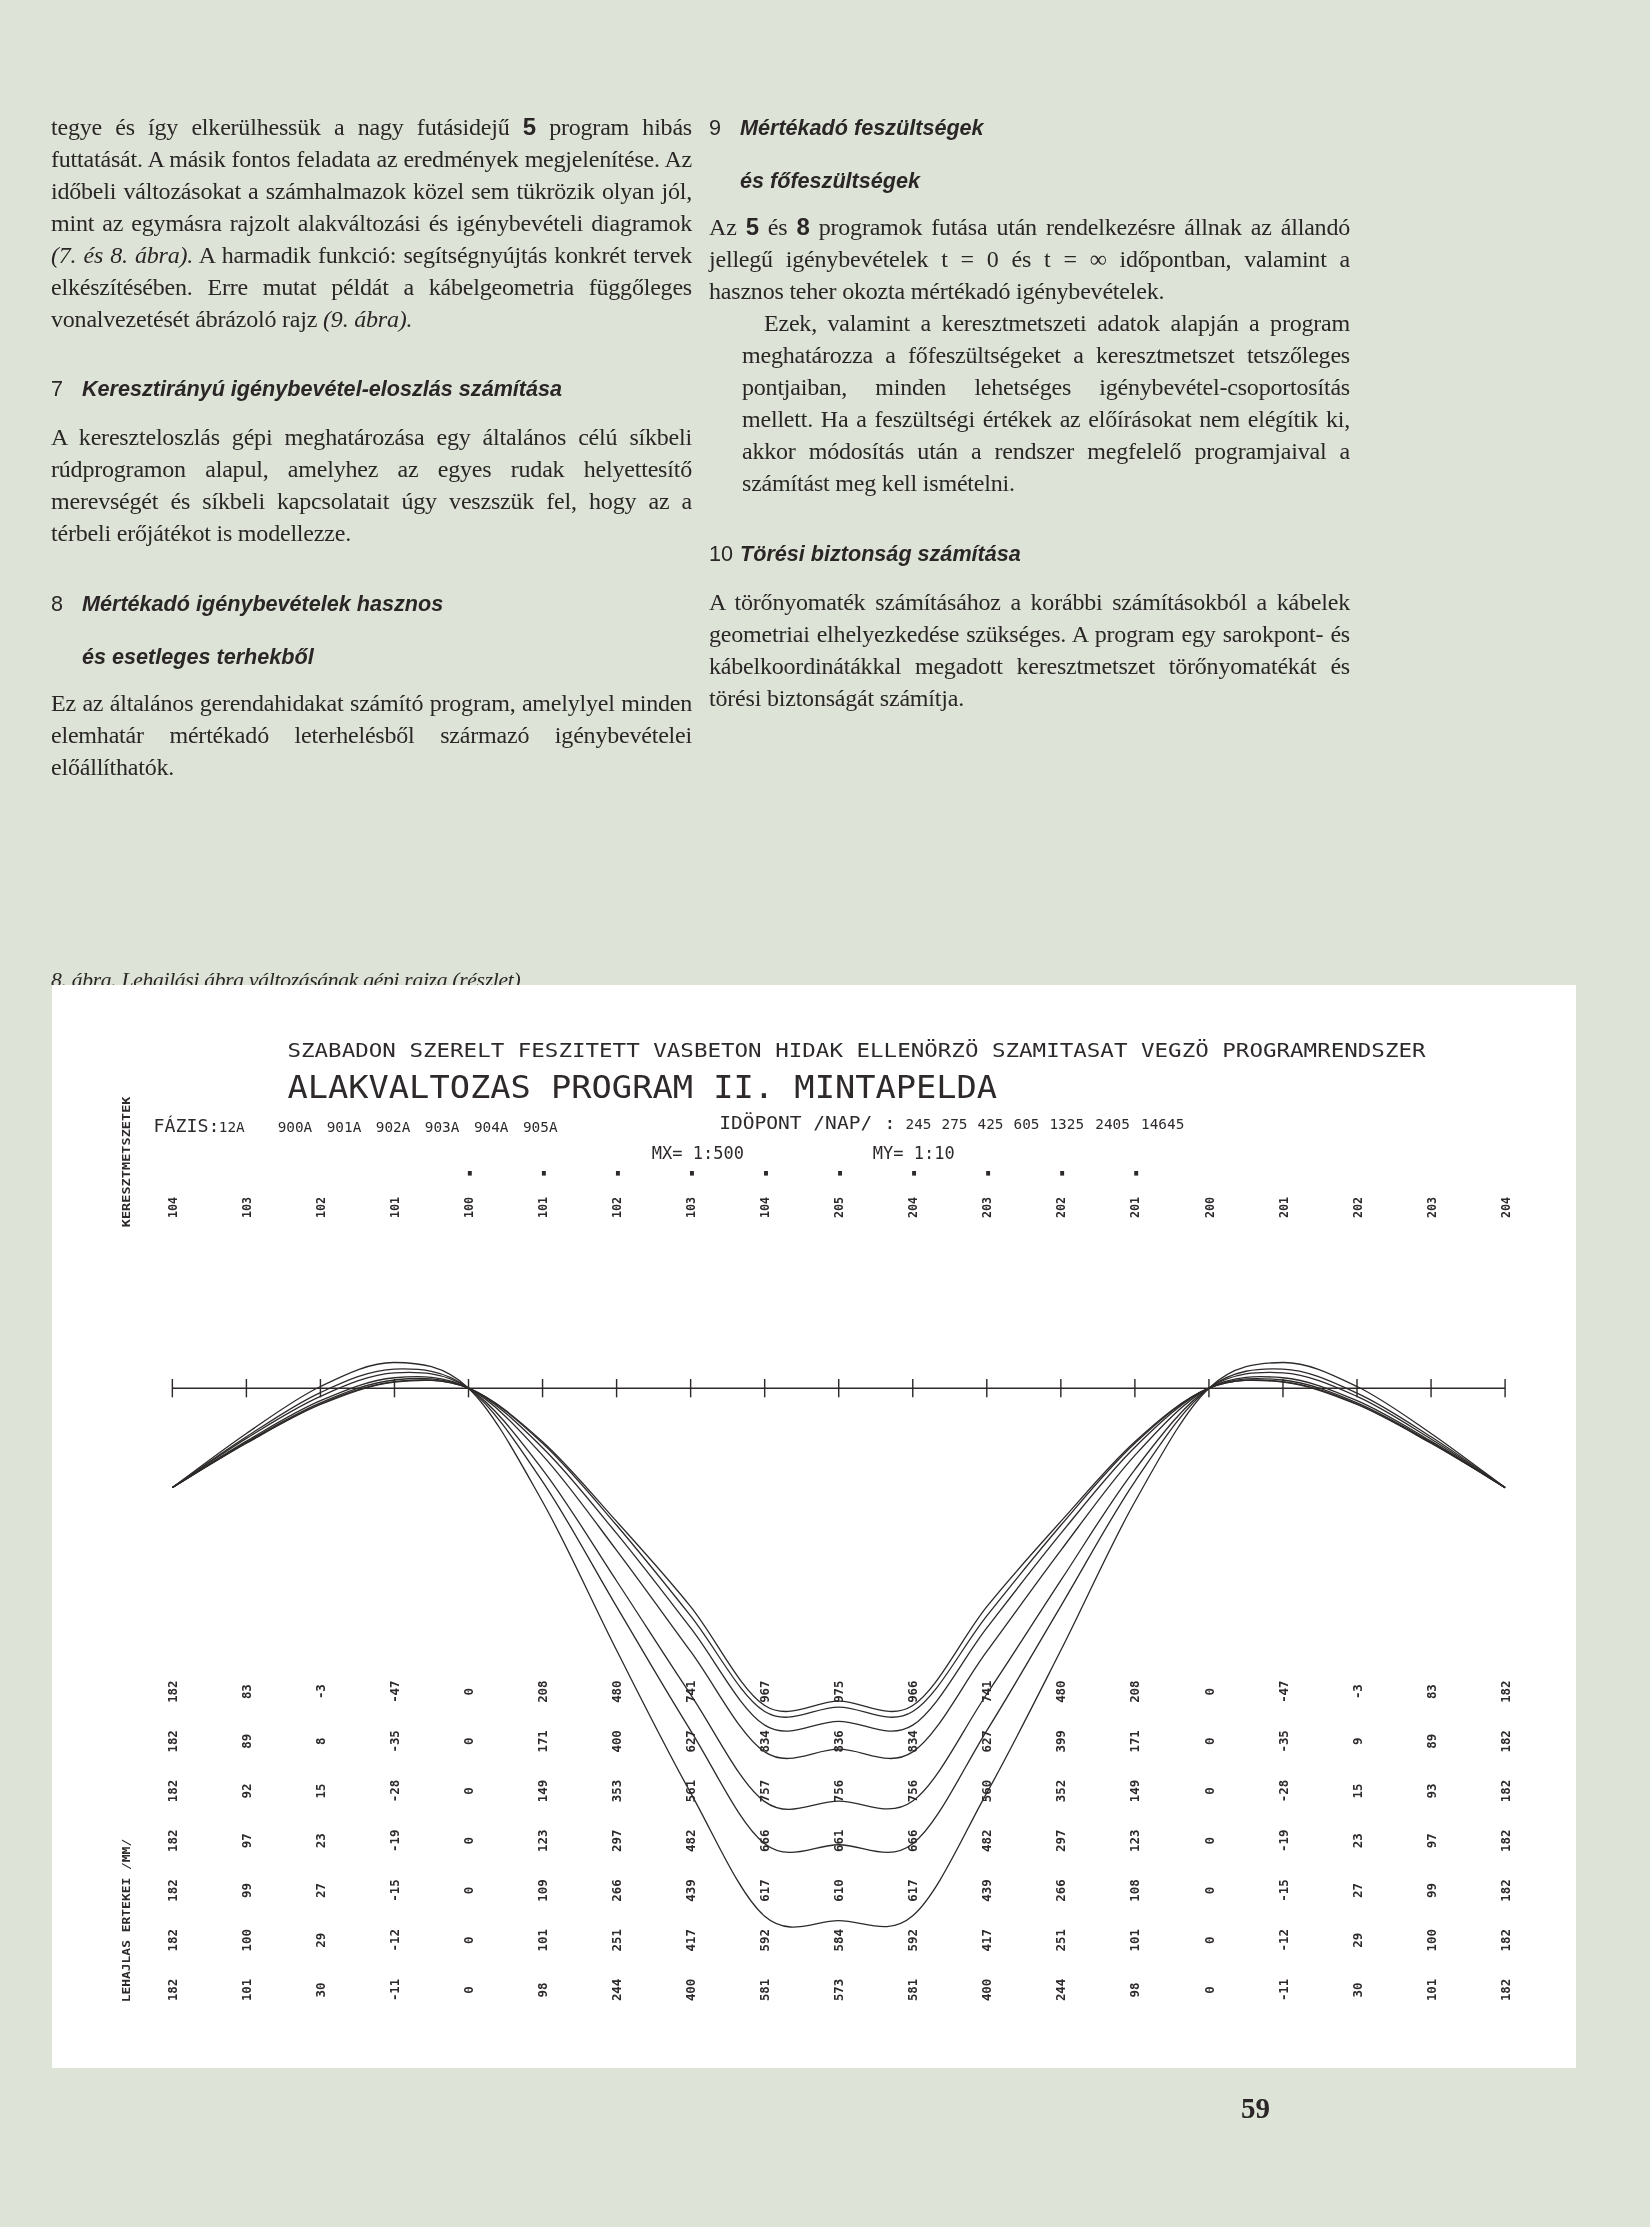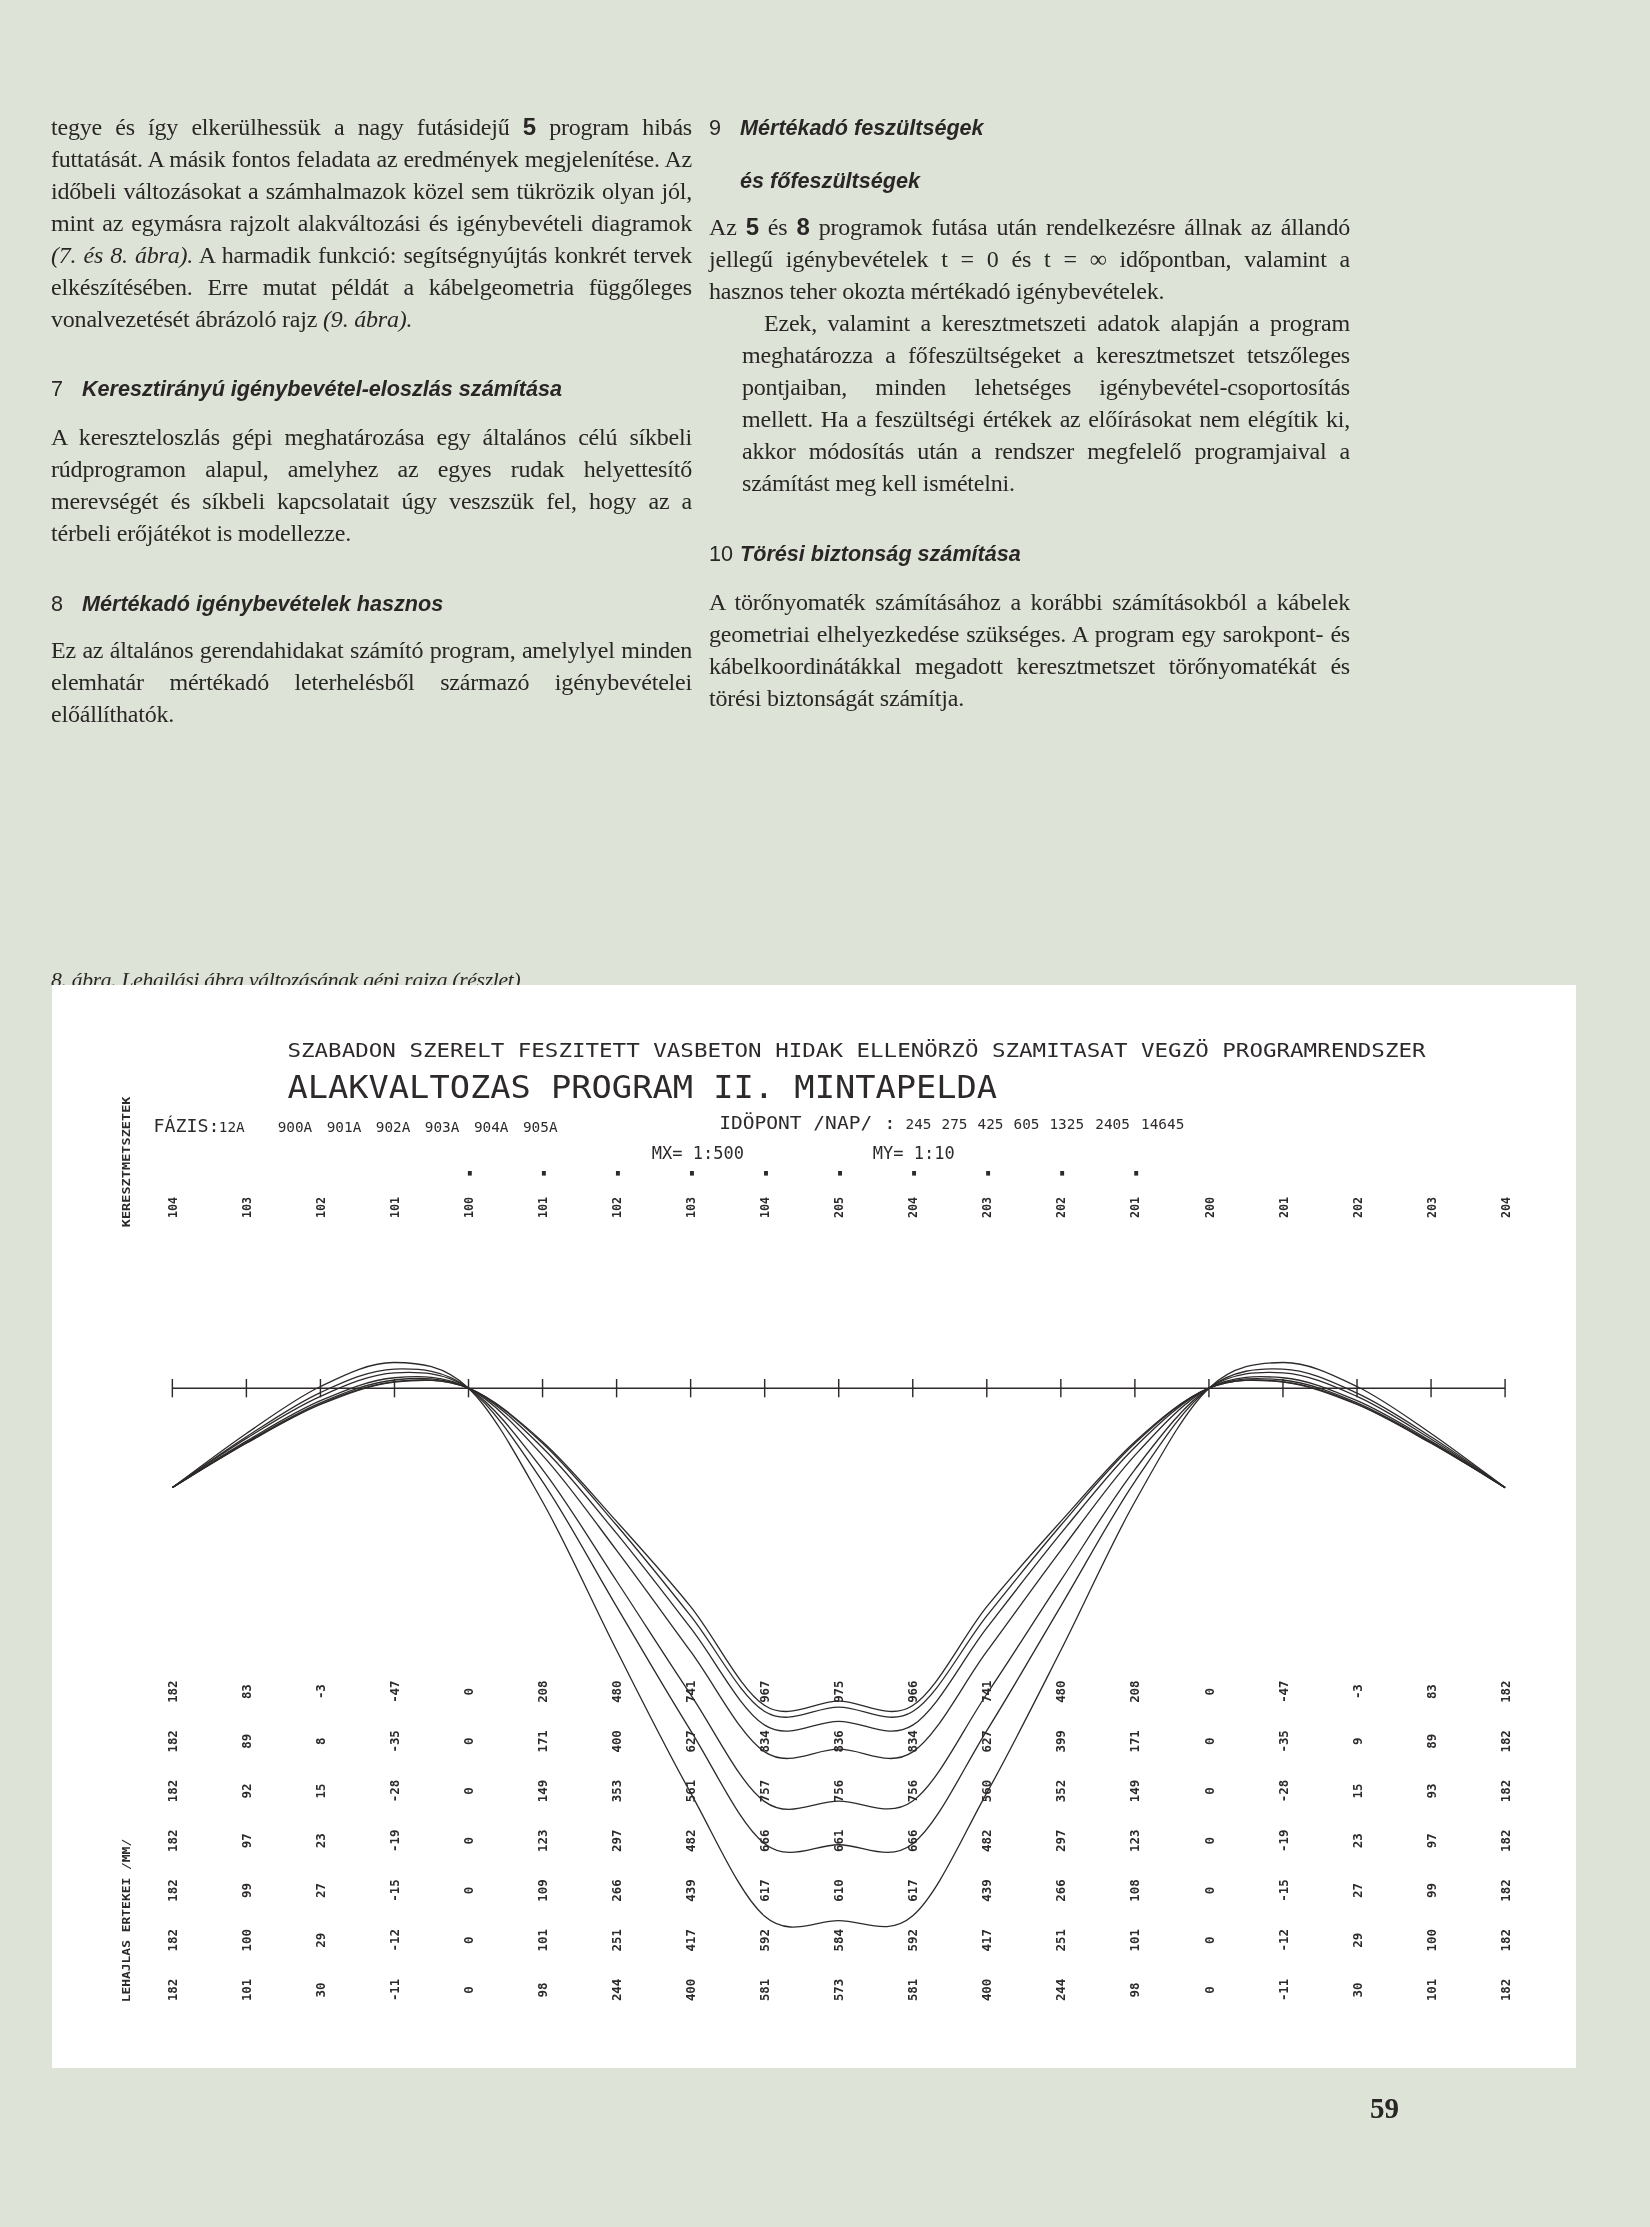--- a/index.html
+++ b/index.html
@@ -30,35 +30,35 @@
   .caption {
     position: absolute; left: 51px; top: 968px;
     font-family: "Liberation Serif", serif; font-style: italic; font-size: 21.6px;
     letter-spacing: -0.3px;
   }
   .panel {
     position: absolute; left: 52px; top: 985px; width: 1524px; height: 1083px;
     background: #ffffff;
   }
   .page-number {
-    position: absolute; left: 1370px; top: 2092px;
+    position: absolute; left: 1241px; top: 2092px;
     font-family: "Liberation Serif", serif; font-weight: bold; font-size: 29px;
   }
   svg text { font-family: "DejaVu Sans Mono", monospace; fill: #2e2a2a; }
 </style>
 </head>
 <body>
 
 <div class="col col-left">
   <p class="body" style="margin-bottom:37px;"><span>tegye és így elkerülhessük a nagy futásidejű </span><span class="num-bold">5</span><span> program hibás futtatását. A másik fontos feladata az eredmények megjelenítése. Az időbeli változásokat a számhalmazok közel sem tükrözik olyan jól, mint az egymásra rajzolt alakváltozási és igénybevételi diagramok </span><span class="it">(7. és 8. ábra).</span><span> A harmadik funkció: segítségnyújtás konkrét tervek elkészítésében. Erre mutat példát a kábelgeometria függőleges vonalvezetését ábrázoló rajz </span><span class="it">(9. ábra).</span></p>
 
   <h3 class="heading" style="margin-bottom:15.7px;"><span class="num">7</span><span class="ttl">Keresztirányú igénybevétel-eloszlás számítása</span></h3>
   <p class="body" style="margin-bottom:38px;">A kereszteloszlás gépi meghatározása egy általános célú síkbeli rúdprogramon alapul, amelyhez az egyes rudak helyettesítő merevségét és síkbeli kapcsolatait úgy veszszük fel, hogy az a térbeli erőjátékot is modellezze.</p>
 
-  <h3 class="heading" style="margin-bottom:14.4px;"><span class="num">8</span><span class="ttl">Mértékadó igénybevételek hasznos</span></h3>
+  <h3 class="heading" style="margin-bottom:14.4px;"><span class="num">8</span><span class="ttl">Mértékadó igénybevételek hasznos</span><span class="line2">és esetleges terhekből</span></h3>
   <p class="body">Ez az általános gerendahidakat számító program, amelylyel minden elemhatár mértékadó leterhelésből származó igénybevételei előállíthatók.</p>
 </div>
 
 <div class="col col-right">
   <h3 class="heading" style="margin-bottom:14.4px;"><span class="num">9</span><span class="ttl">Mértékadó feszültségek</span><span class="line2">és főfeszültségek</span></h3>
   <p class="body"><span>Az </span><span class="num-bold">5</span><span> és </span><span class="num-bold">8</span><span> programok futása után rendelkezésre állnak az állandó jellegű igénybevételek t = 0 és t = ∞ időpontban, valamint a hasznos teher okozta mértékadó igénybevételek.</span></p>
   <p class="body indent" style="margin-bottom:38px;margin-left:33px;">Ezek, valamint a keresztmetszeti adatok alapján a program meghatározza a főfeszültségeket a keresztmetszet tetszőleges pontjaiban, minden lehetséges igénybevétel-csoportosítás mellett. Ha a feszültségi értékek az előírásokat nem elégítik ki, akkor módosítás után a rendszer megfelelő programjaival a számítást meg kell ismételni.</p>
 
   <h3 class="heading" style="margin-bottom:15.7px;"><span class="num">10</span><span class="ttl">Törési biztonság számítása</span></h3>
   <p class="body">A törőnyomaték számításához a korábbi számításokból a kábelek geometriai elhelyezkedése szükséges. A program egy sarokpont- és kábelkoordinátákkal megadott keresztmetszet törőnyomatékát és törési biztonságát számítja.</p>

